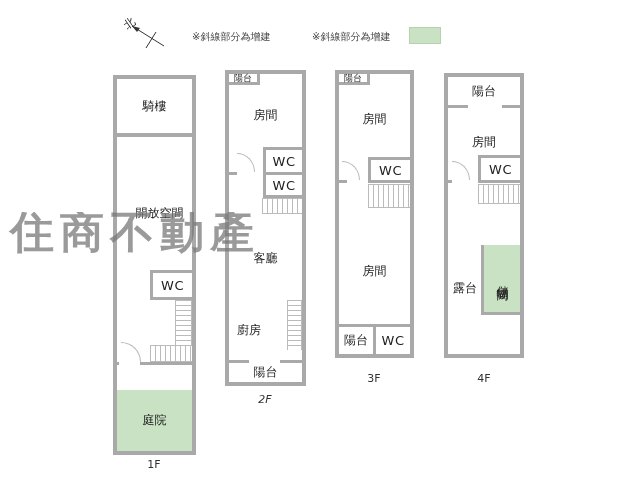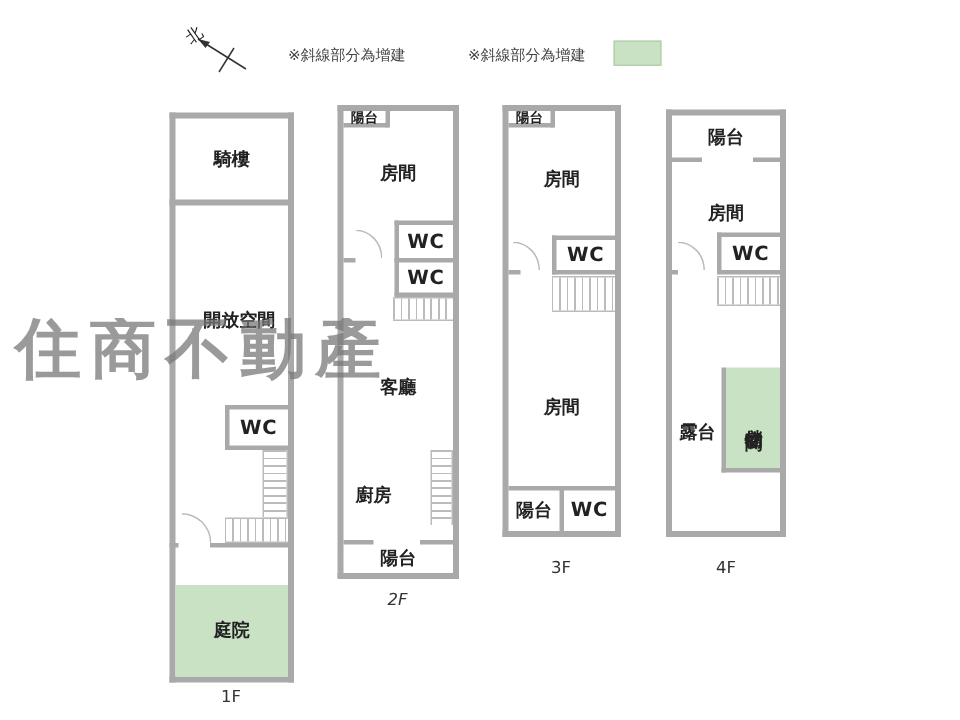--- a/index.html
+++ b/index.html
@@ -1,20 +1,20 @@
 <!DOCTYPE html>
 <html><head>
 <meta charset="utf-8">
 <style>
   html, body { margin:0; padding:0; }
   body { width:640px; height:480px; background:#ffffff; position:relative; overflow:hidden;
          font-family:"DejaVu Sans", "Liberation Sans", sans-serif; color:#222; }
   .abs { position:absolute; }
   .wall { position:absolute; background:#a9a9a9; }
-  .room { position:absolute; box-sizing:border-box; display:flex; align-items:center; justify-content:center; font-size:12px; color:#222;font-weight:bold; }
+  .room { position:absolute; box-sizing:border-box; display:flex; align-items:center; justify-content:center; font-size:12px; color:#222; }
   .room.small { font-size:9px; }
   .wc { font-size:13px; letter-spacing:0.5px; }
   .green { background:#c9e2c4; }
   .floor-label { position:absolute; font-size:11px; color:#333; text-align:center; width:40px; }
   .legend { position:absolute; font-size:10px; color:#444; }
   .stairs { position:absolute; box-sizing:border-box;
             background-image: repeating-linear-gradient(to bottom, #bbb 0 1px, transparent 1px 5px);
             border-left:1px solid #bbb; border-right:1px solid #bbb; }
   .stairs.h { background-image: repeating-linear-gradient(to right, #bbb 0 1px, transparent 1px 5px);
               border-left:none; border-right:none; border-top:1px solid #bbb; border-bottom:1px solid #bbb; }

